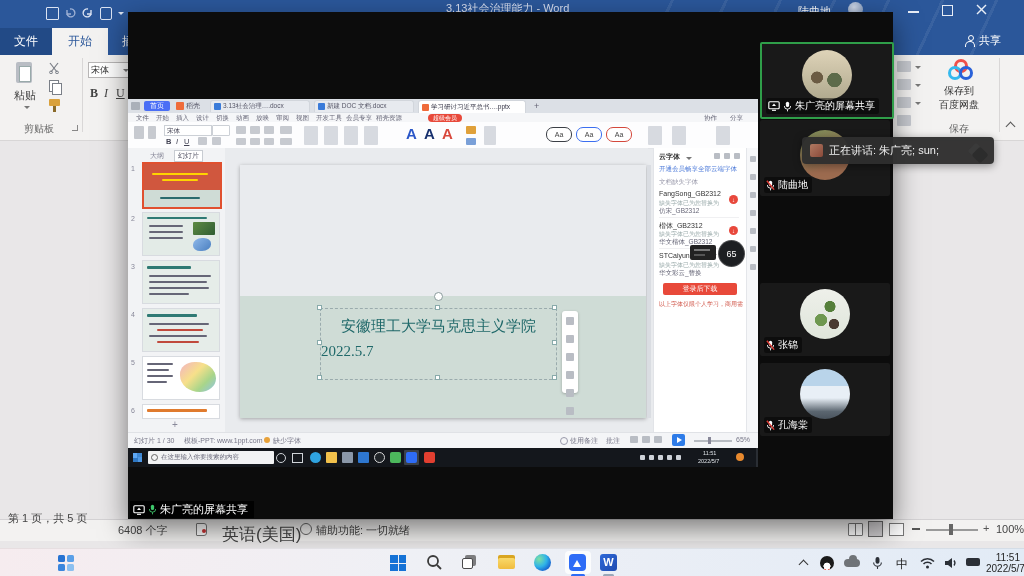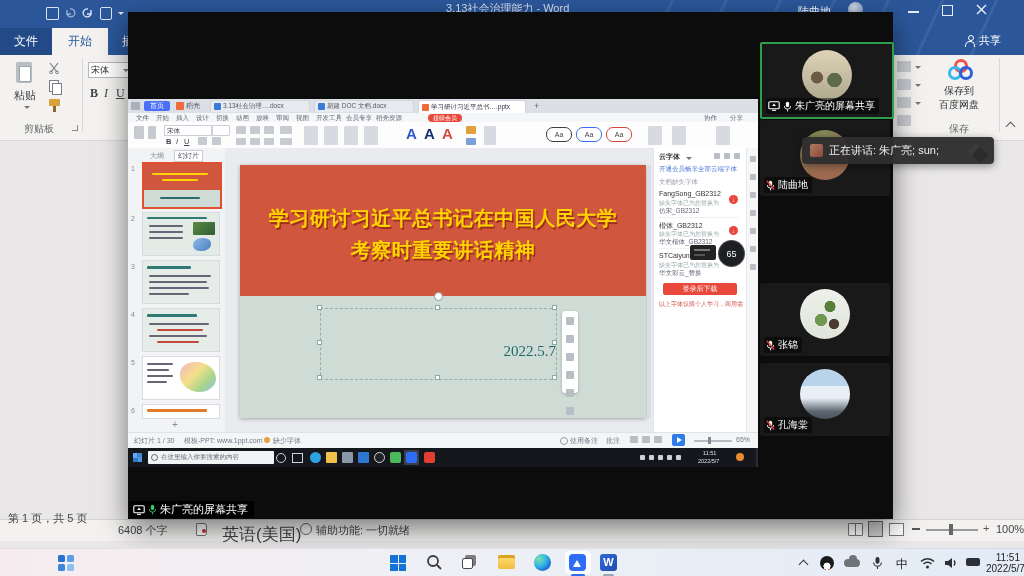--- a/index.html
+++ b/index.html
@@ -286,28 +286,25 @@
     </div>
 
     <span class="tnum" style="top:308px">6</span>
     <div class="thumb" style="top:305px;height:13px">
       <span class="tbar" style="left:4px;top:4px;width:60px;height:2.5px;background:#e07b2e"></span>
     </div>
     <span class="a" style="left:44px;top:320px;color:#889;font-size:10px">+</span>
 
     <div class="a" style="left:97px;top:49px;width:423px;height:284px;background:#e9ebee"></div>
     <div class="a" style="left:112px;top:66px;width:406px;height:253px;box-shadow:0 1px 4px rgba(0,0,0,.3)">
-      <div style="position:absolute;left:0;top:0;right:0;height:131px;background:#d0573e">
-        <div class="nw" style="position:absolute;left:0;right:0;top:40px;text-align:center;font-size:20px;font-weight:800;color:#ffd400;letter-spacing:.5px;text-shadow:1.5px 1.5px 0 #9e2e1e">学习研讨习近平总书记在中国人民大学</div>
-        <div class="nw" style="position:absolute;left:0;right:0;top:72px;text-align:center;font-size:20px;font-weight:800;color:#ffd400;letter-spacing:.5px;text-shadow:1.5px 1.5px 0 #9e2e1e">考察时重要讲话精神</div>
-      </div>
       <div style="position:absolute;left:0;top:131px;right:0;bottom:0;background:#cfdcd6"></div>
 
       <div style="position:absolute;left:80px;top:143px;width:235px;height:70px;border:1px dashed #9aabad">
-        <div class="nw" style="position:absolute;left:0;right:0;top:34px;text-align:right;font-family:'Liberation Serif',serif;font-size:15px;color:#20696a">2022.5.7</div>
+        <div class="nw" style="position:absolute;left:0;right:0;top:8px;text-align:center;font-family:'Liberation Serif',serif;font-size:15px;color:#20696a">安徽理工大学马克思主义学院</div>
+        <div class="nw" style="position:absolute;left:0;right:0;top:34px;text-align:left;font-family:'Liberation Serif',serif;font-size:15px;color:#20696a">2022.5.7</div>
       </div>
       <span class="handle" style="left:77px;top:140px"></span>
       <span class="handle" style="left:195px;top:140px"></span>
       <span class="handle" style="left:312px;top:140px"></span>
       <span class="handle" style="left:77px;top:175px"></span>
       <span class="handle" style="left:312px;top:175px"></span>
       <span class="handle" style="left:77px;top:210px"></span>
       <span class="handle" style="left:195px;top:210px"></span>
       <span class="handle" style="left:312px;top:210px"></span>
       <span style="position:absolute;left:194px;top:127px;width:7px;height:7px;border-radius:50%;border:1.5px solid #8a9a9c;background:#fff"></span>

